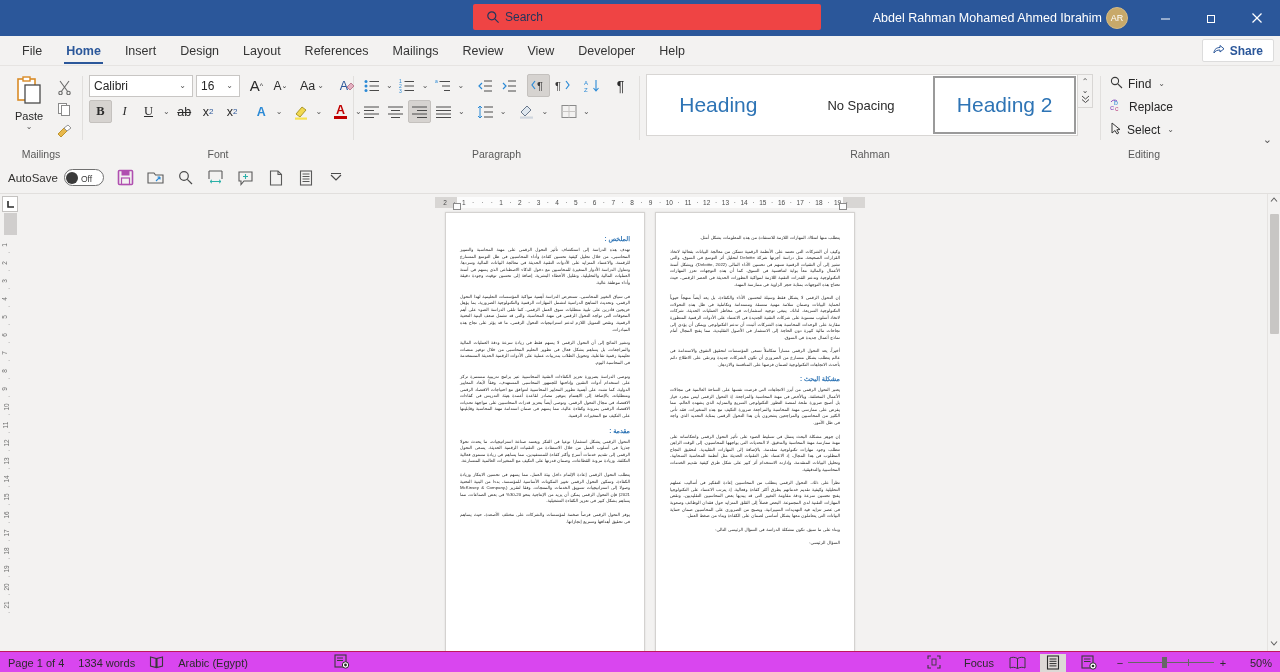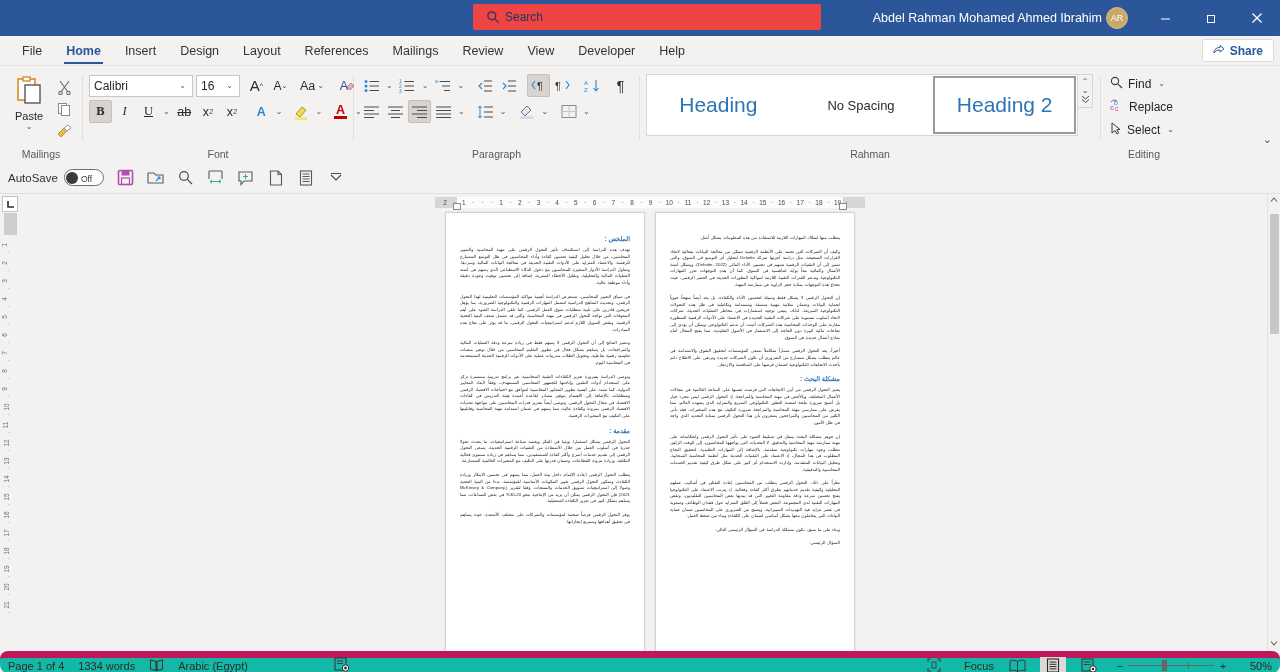--- a/index.html
+++ b/index.html
@@ -193,23 +193,23 @@
     position:absolute; right:0; top:0; bottom:0; width:13px;
     background:#f3f2f1; border-left:1px solid #e5e3e1;
     display:flex; flex-direction:column; justify-content:space-between;
     align-items:center; font-size:8px; color:#606060; padding:2px 0;
   }
   .vscroll .thumb { position:absolute; top:20px; width:9px; height:120px;
     background:#c8c6c4; border-radius:1px; }
 
   
   .status {
-    height:22px; background:#14b8a6; border-top:7px solid #be185d;
+    height:22px; background:#d946ef; border-top:1px solid #be185d;
     display:flex; align-items:center; font-size:11px; color:#2b2b2b;
-    padding:0 8px; gap:14px;border-radius:8px;
+    padding:0 8px; gap:14px;
   }
   .st-right { margin-left:auto; display:flex; align-items:center; gap:10px; }
   .vbtn { width:26px; height:18px; display:flex; align-items:center; justify-content:center; }
   .vbtn.on { background:#ddd9d6; }
   .zslider { display:flex; align-items:center; gap:0; }
   .ztrack { width:86px; height:1px; background:#666; position:relative; }
   .zthumb { position:absolute; left:34px; top:-5px; width:5px; height:11px; background:#666; }
   .ztick { position:absolute; left:60px; top:-3px; width:1px; height:7px; background:#666; }
   .zlbl { width:30px; text-align:right; }
 </style>

